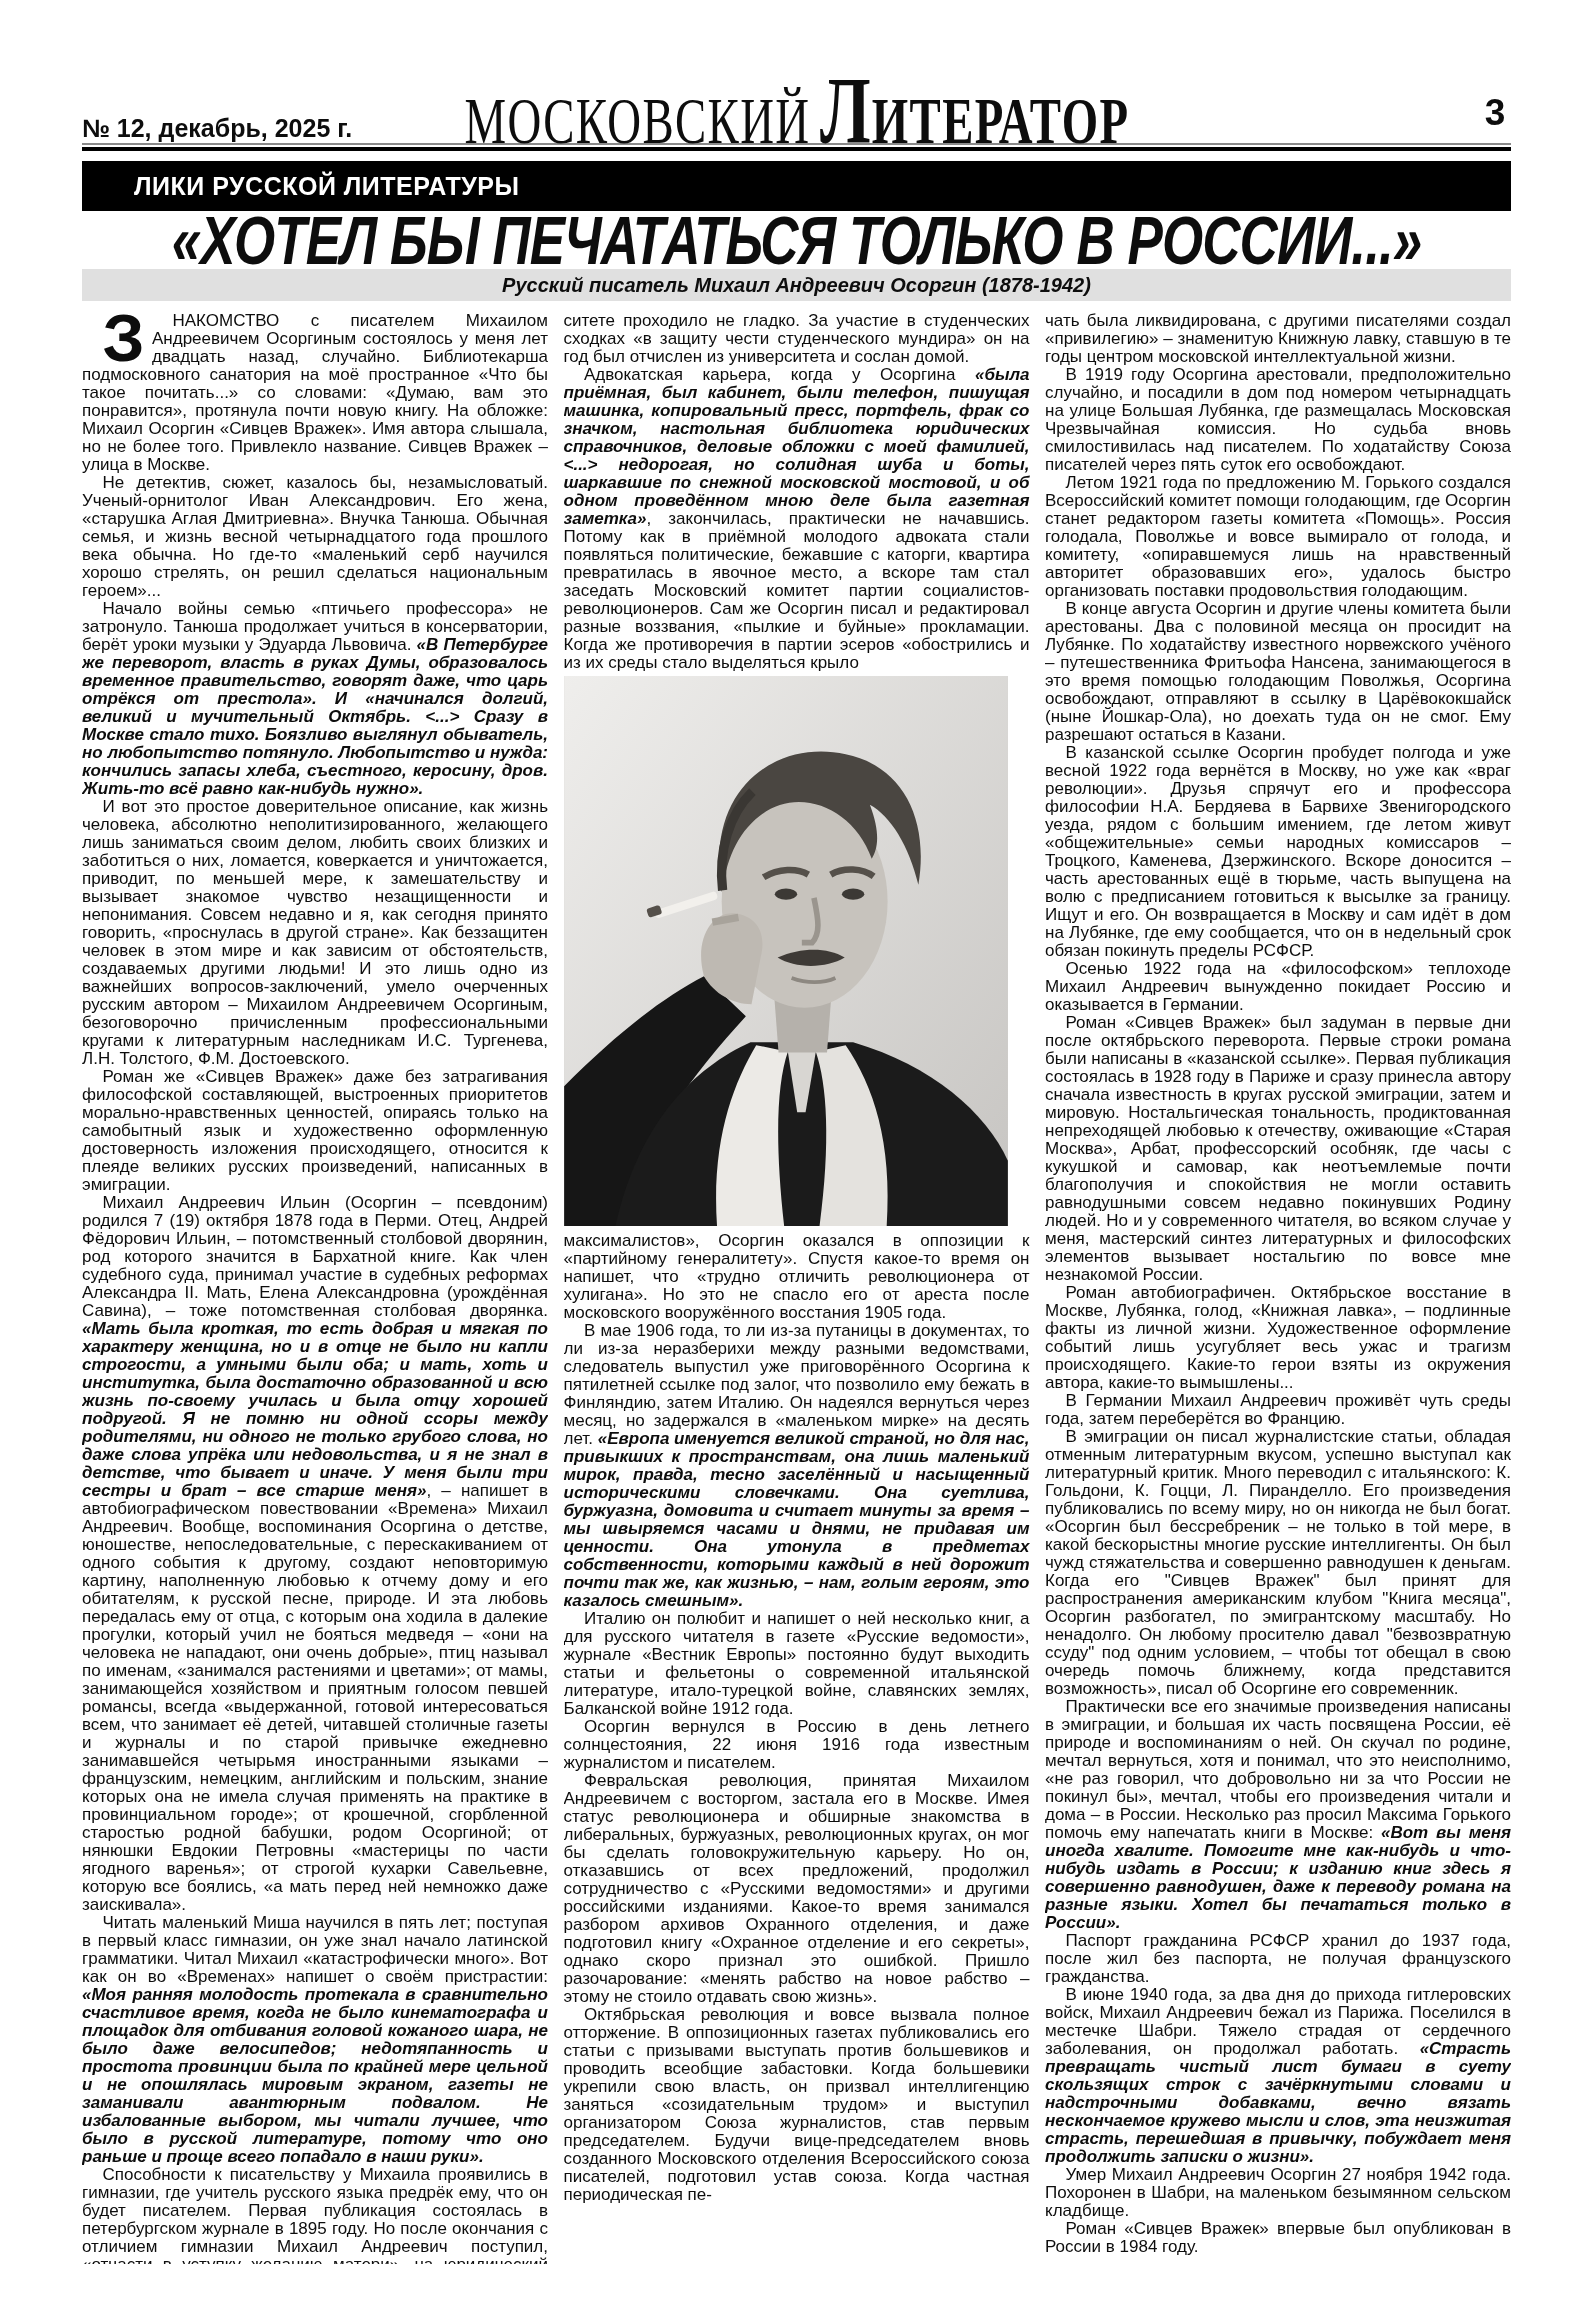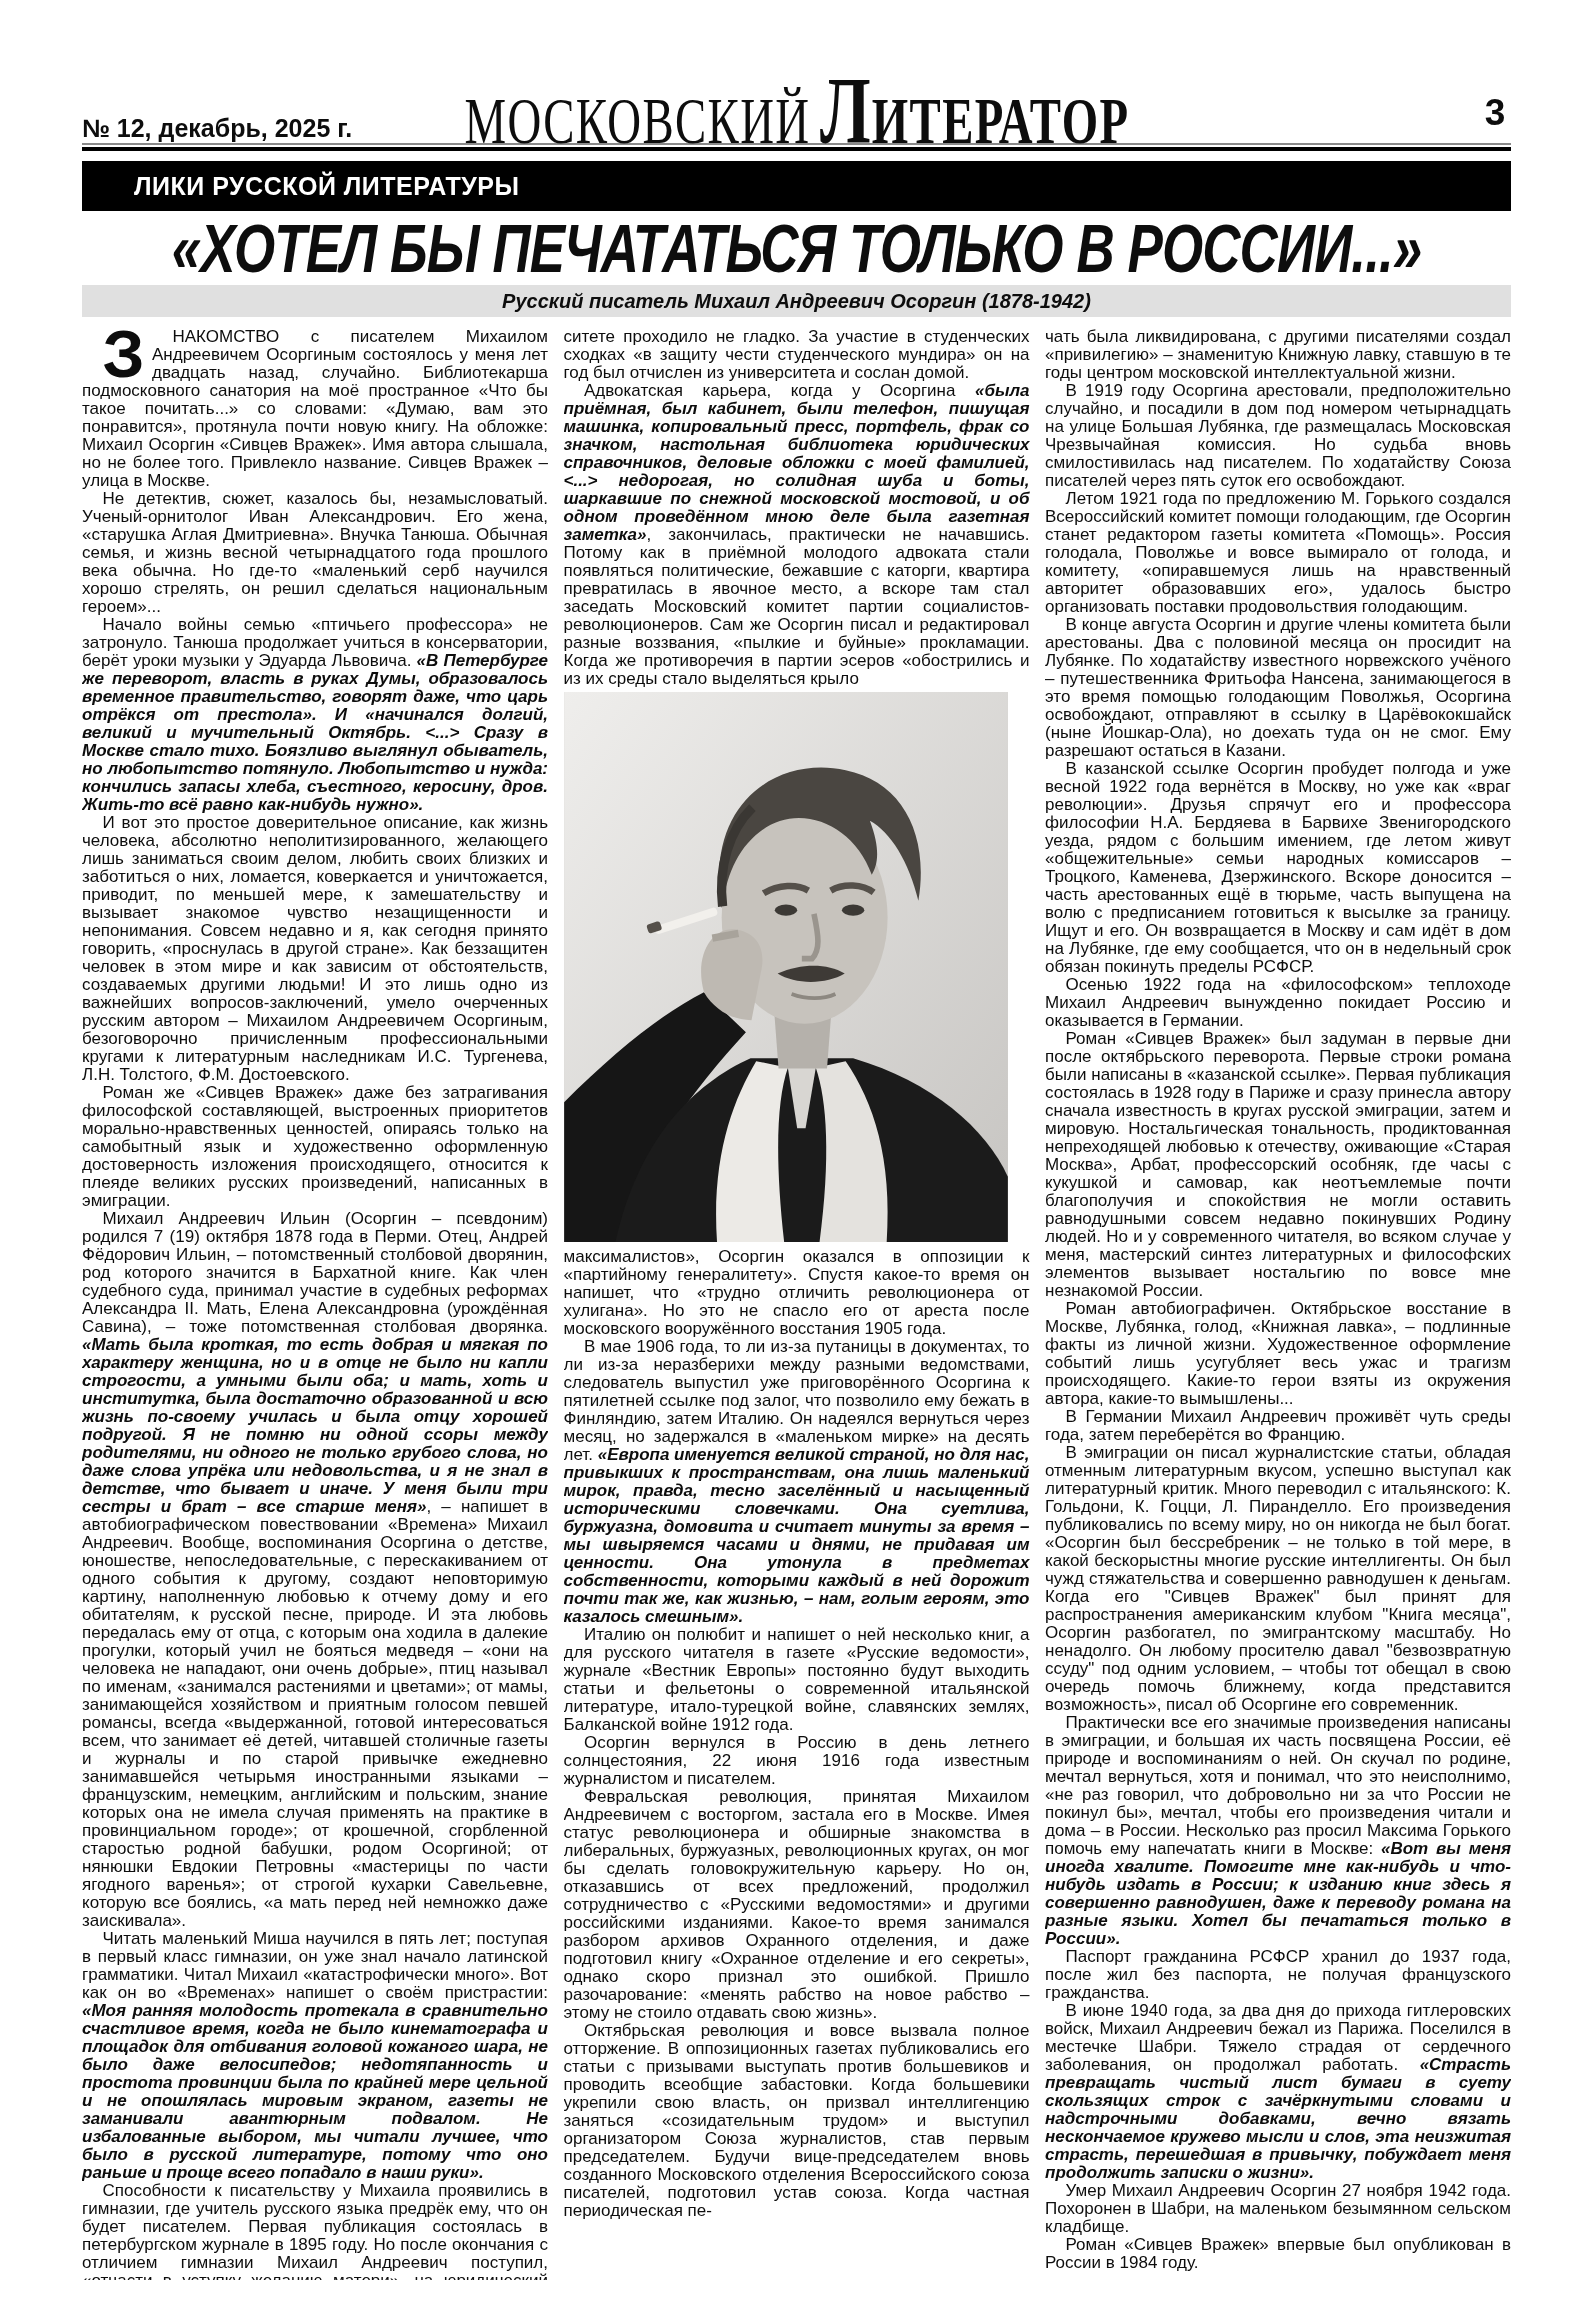--- a/index.html
+++ b/index.html
@@ -30,21 +30,21 @@
   .rule{height:8.4px;background:linear-gradient(#8a8a8a 0 1.9px,#ffffff 1.9px 3.7px,#000 3.7px 8.4px);}
   
   .rubric-bar{
     margin-top:10px;height:50px;background:#000;
     display:flex;align-items:center;
     padding-left:52px;box-sizing:border-box;
   }
   .rubric-bar span{color:#fff;font-size:25px;font-weight:bold;letter-spacing:0.5px;}
   
   .headline{
-    margin:0;height:74px;
+    margin:0;height:58px;
     display:flex;align-items:center;justify-content:center;
   }
   .headline span{
     display:inline-block;
     font-size:54px;font-weight:bold;font-style:italic;
     letter-spacing:-0.9px;white-space:nowrap;
     transform:scaleY(1.28) scaleX(0.98);
   }
   
   .subtitle{

